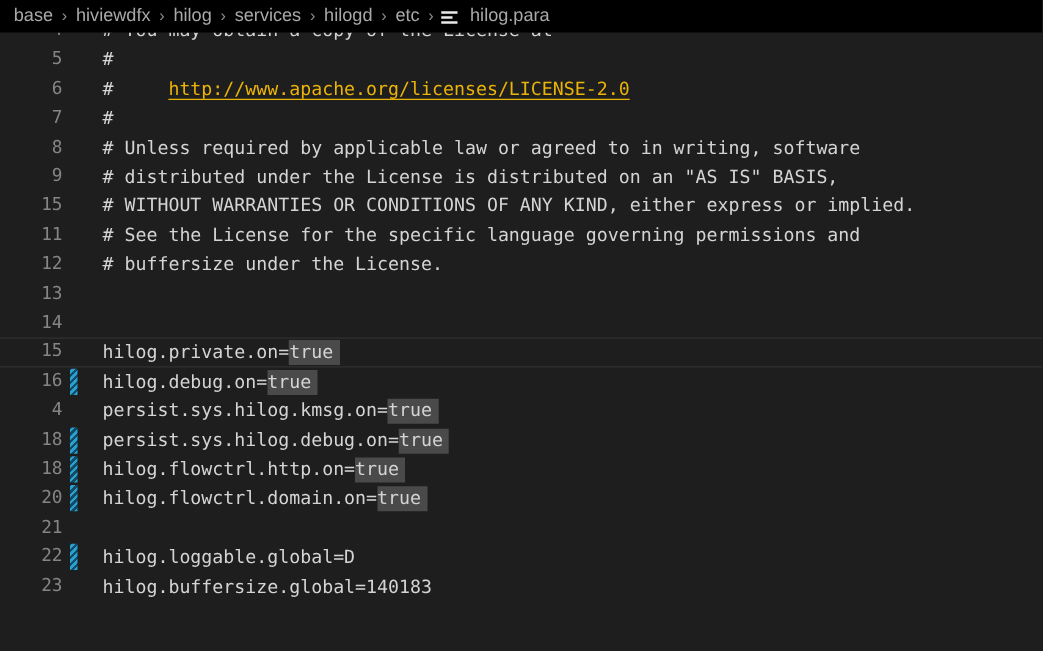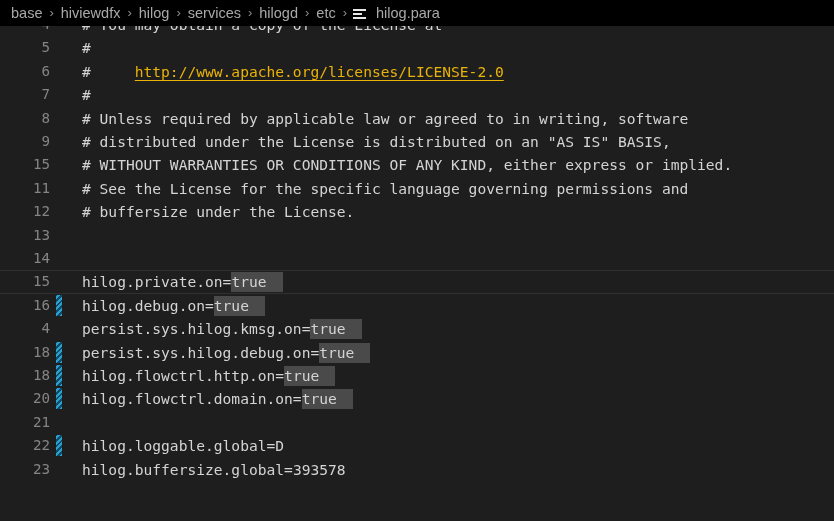--- a/index.html
+++ b/index.html
@@ -122,21 +122,21 @@
   }
   .cmt { color: #d4d4d4; }
   .link {
     color: #eab308;
     text-decoration: underline;
     text-underline-offset: 3px;
     text-decoration-thickness: 1px;
   }
   .hl {
     background: #4a4a4a;
-    padding: 1px 16px 2px 0;
+    padding: 1px 5px 2px 0;
   }
   
   .current-line {
     position: absolute;
     left: 0;
     width: 834px;
     height: 23.4px;
     border-top: 1px solid #303030;
     border-bottom: 1px solid #303030;
     pointer-events: none;
@@ -182,15 +182,15 @@
       <div class="code-line" style="top: 210.6px; position: absolute;"><span class="ln">13</span><span class="code-text"></span></div>
       <div class="code-line" style="top: 234px; position: absolute;"><span class="ln">14</span><span class="code-text"></span></div>
       <div class="code-line" style="top: 257.4px; position: absolute;"><div class="current-line"></div><span class="ln">15</span><span class="code-text"><span>hilog.private.on=</span><span class="hl">true</span></span></div>
       <div class="code-line" style="top: 280.8px; position: absolute;"><span class="ln">16</span><span class="gutter-mark"></span><span class="code-text"><span>hilog.debug.on=</span><span class="hl">true</span></span></div>
       <div class="code-line" style="top: 304.2px; position: absolute;"><span class="ln">4</span><span class="code-text"><span>persist.sys.hilog.kmsg.on=</span><span class="hl">true</span></span></div>
       <div class="code-line" style="top: 327.6px; position: absolute;"><span class="ln">18</span><span class="gutter-mark"></span><span class="code-text"><span>persist.sys.hilog.debug.on=</span><span class="hl">true</span></span></div>
       <div class="code-line" style="top: 351px; position: absolute;"><span class="ln">18</span><span class="gutter-mark"></span><span class="code-text"><span>hilog.flowctrl.http.on=</span><span class="hl">true</span></span></div>
       <div class="code-line" style="top: 374.4px; position: absolute;"><span class="ln">20</span><span class="gutter-mark"></span><span class="code-text"><span>hilog.flowctrl.domain.on=</span><span class="hl">true</span></span></div>
       <div class="code-line" style="top: 397.8px; position: absolute;"><span class="ln">21</span><span class="code-text"></span></div>
       <div class="code-line" style="top: 421.2px; position: absolute;"><span class="ln">22</span><span class="gutter-mark"></span><span class="code-text"><span>hilog.loggable.global=</span><span>D</span></span></div>
-      <div class="code-line" style="top: 444.6px; position: absolute;"><span class="ln">23</span><span class="code-text"><span>hilog.buffersize.global=</span><span>393578</span></span></div>
+      <div class="code-line" style="top: 444.6px; position: absolute;"><span class="ln">23</span><span class="code-text"><span>hilog.buffersize.global=</span><span>140183</span></span></div>
     </div>
 </div>
 
 </body></html>

